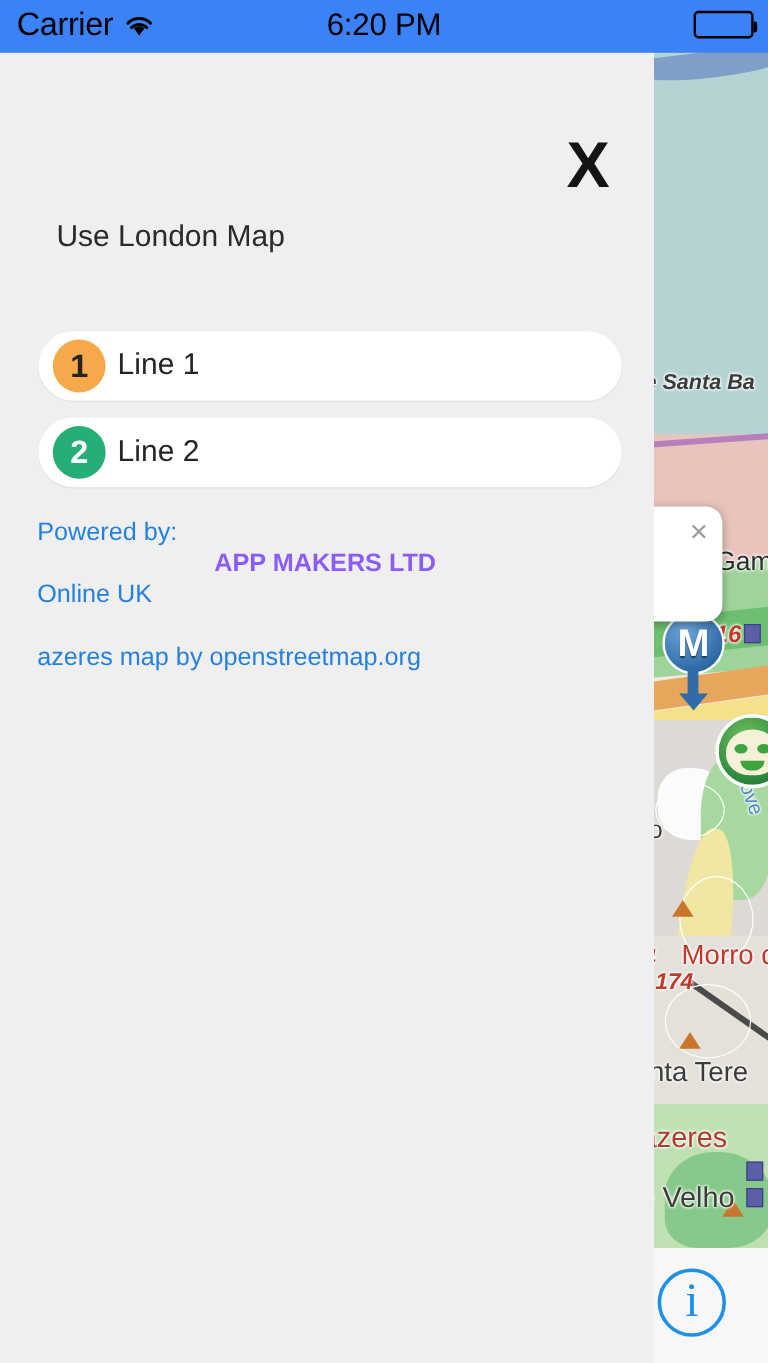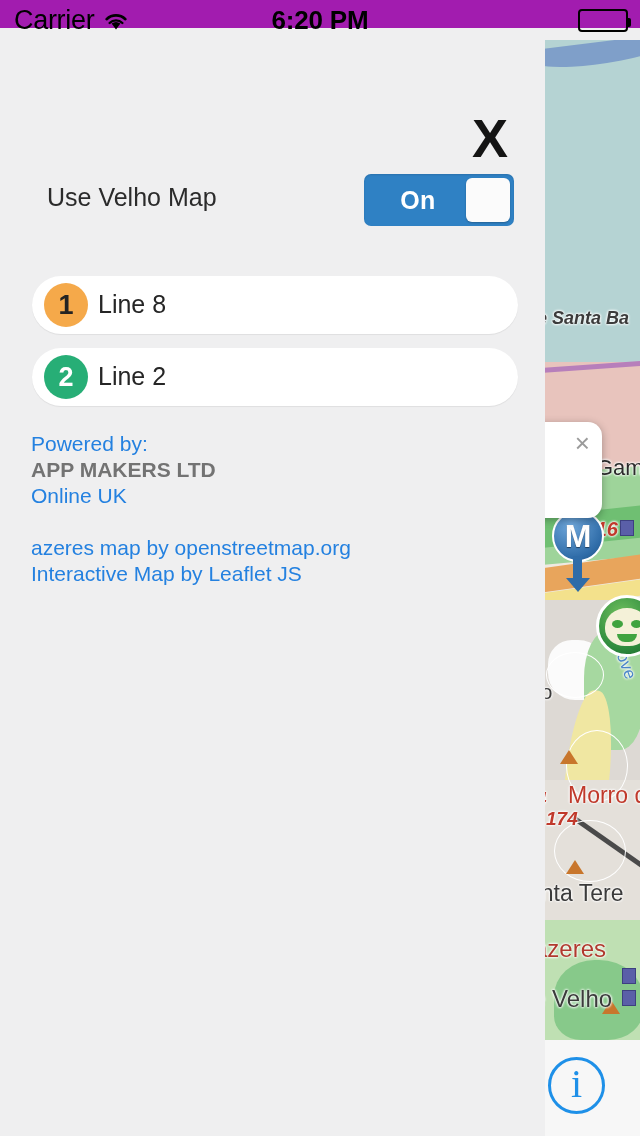--- a/index.html
+++ b/index.html
@@ -19,22 +19,22 @@
     width: 640px;
     height: 1136px;
     overflow: hidden;
     background: #efeff0;
   }
 
   
   #statusbar {
     position: absolute;
     left: 0; top: 0;
-    width: 640px; height: 28px;
-    background: #a21caf;
+    width: 640px; height: 44px;
+    background: #3b82f6;
     z-index: 50;
     text-align: center;
   }
   #status-left {
     position: absolute;
     left: 14px; top: 0;
     height: 40px;
     display: flex;
     align-items: center;
     gap: 9px;
@@ -47,21 +47,21 @@
   }
   #wifi-icon { display: block; margin-top: 2px; }
   #status-time {
     position: absolute;
     left: 0; top: 0;
     width: 640px; height: 40px;
     display: flex;
     align-items: center;
     justify-content: center;
     font-size: 26px;
-    font-weight: bold;
+    font-weight: normal;
     color: #000;
     letter-spacing: -0.2px;
   }
   #status-right {
     position: absolute;
     right: 12px; top: 0;
     height: 40px;
     display: flex;
     align-items: center;
   }
@@ -397,21 +397,22 @@
     width: 480px;
   }
   #credits .credit-line {
     font-size: 21px;
     color: #2481e0;
     line-height: 26px;
     margin-bottom: 0;
   }
   #credits .credit-line.bold {
     font-weight: bold;
-    color: #737373;
+    color: #8b5cf6;
+    text-align: center;
   }
   #credits .credit-gap { height: 26px; }
 </style>
 </head>
 <body>
 
 <div id="screen">
 
   <div id="map-layer">
     <div id="map-canvas">
@@ -478,44 +479,39 @@
     </div>
   </div>
 
   <div id="panel">
 
     <div id="close-button">
       <span class="x-glyph">X</span>
     </div>
 
     <div id="online-map-row">
-      <div id="online-map-label">Use Velho Map</div>
-      <div id="online-map-switch">
-        <span class="switch-text">On</span>
-        <span class="switch-knob"></span>
-      </div>
+      <div id="online-map-label">Use London Map</div>
     </div>
 
     <div class="line-row" id="line-row-1">
       <span class="line-badge badge-1">1</span>
-      <span class="line-label">Line 8</span>
+      <span class="line-label">Line 1</span>
     </div>
 
     <div class="line-row" id="line-row-2">
       <span class="line-badge badge-2">2</span>
       <span class="line-label">Line 2</span>
     </div>
 
     <div id="credits">
       <div class="credit-line">Powered by:</div>
       <div class="credit-line bold">APP MAKERS LTD</div>
       <div class="credit-line">Online UK</div>
       <div class="credit-gap"></div>
       <div class="credit-line">azeres map by openstreetmap.org</div>
-      <div class="credit-line">Interactive Map by Leaflet JS</div>
     </div>
   </div>
 
   <div id="statusbar">
     <div id="status-left">
       <span id="carrier-label">Carrier</span>
       <span>
         <svg id="wifi-icon" width="26" height="20" viewBox="0 0 26 20">
           <path d="M13 18.5 L8.6 12.6 A7.4 7.4 0 0 1 17.4 12.6 Z" fill="#000"></path>
           <path d="M3.6 8.2 A13.5 13.5 0 0 1 22.4 8.2" stroke="#000" stroke-width="2.6" fill="none" stroke-linecap="round"></path>

